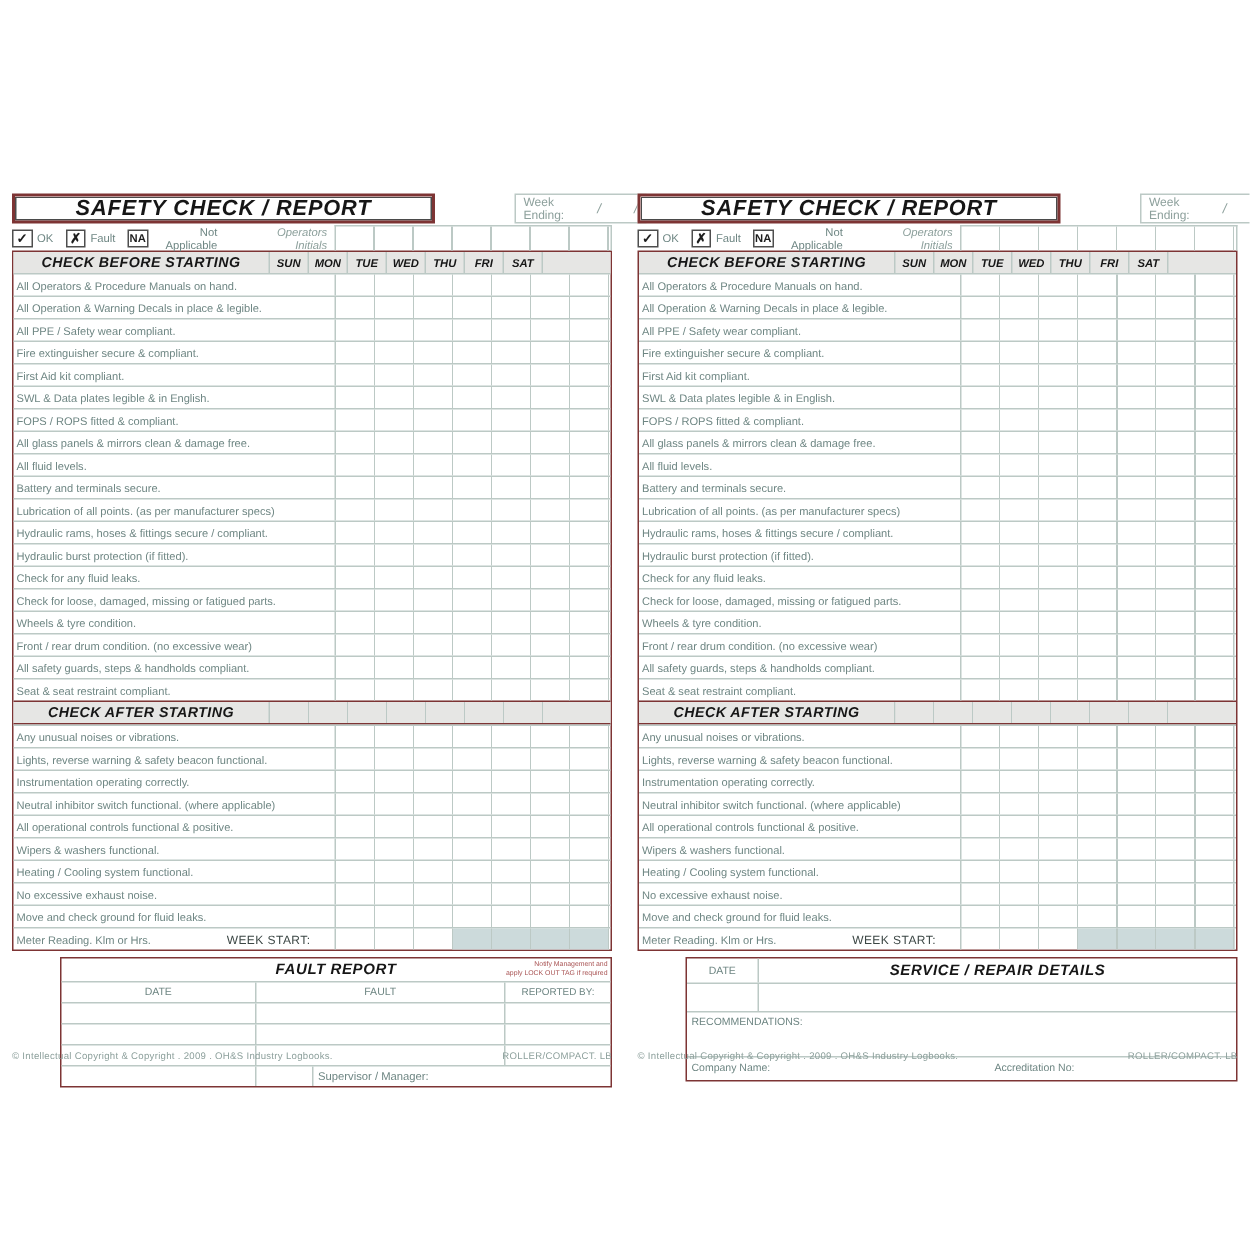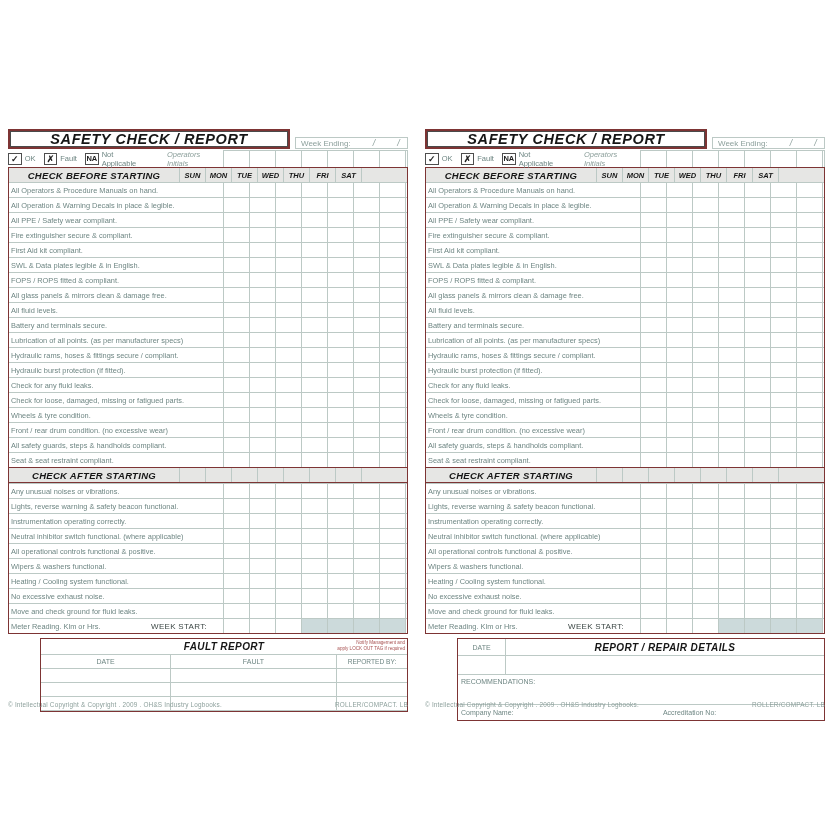--- a/index.html
+++ b/index.html
@@ -18,37 +18,37 @@
     box-sizing:border-box;flex:0 0 282px;
     border:2px solid var(--c-maroon,#7d3434);
     box-shadow:inset 0 0 0 1px #4a4a4a;
     display:flex;align-items:center;justify-content:center;
     font-weight:bold;font-style:italic;font-size:14.5px;color:#161616;
     letter-spacing:.6px;background:#fff;
   }
   .week-box{
     box-sizing:border-box;flex:1;border:1px solid var(--c-grid,#bcc9c5);
     display:flex;align-items:center;padding:0 5px;
-    font-size:8px;color:var(--c-graylabel,#8da09c);
+    font-size:8px;color:var(--c-graylabel,#8da09c);margin-left:48px;
   }
   .week-box .wk-slash{margin-left:22px;font-size:9px;font-style:italic;}
 
   
   .legend-row{display:flex;height:17px;margin-top:1px;align-items:stretch;}
   .legend-desc{
     box-sizing:border-box;width:215px;display:flex;align-items:center;gap:3px;
     font-size:7.5px;color:var(--c-item,#6e8683);
   }
   .sym{
     box-sizing:border-box;display:inline-flex;align-items:center;justify-content:center;
     width:15px;height:12px;border:1px solid #4e4e4e;color:#1d1d1d;
     font-weight:bold;font-size:9px;background:#fff;
   }
   .sym.na{font-size:7.5px;border-width:1.5px;letter-spacing:0;}
-  .leg-label{margin-right:5px;}
+  .leg-label{margin-right:5px;text-align:right;}
   .leg-label.ops{margin-left:14px;color:var(--c-graylabel,#8da09c);font-style:italic;}
   .legend-days{
     box-sizing:border-box;flex:1;border:1px solid var(--c-grid,#bcc9c5);border-bottom:none;
     background:repeating-linear-gradient(to right,transparent 0 25px,var(--c-grid,#bcc9c5) 25px 26px);
   }
 
   
   .check-table{border:1.5px solid var(--c-maroon,#7d3434);background:#fff;}
   .thead{display:flex;height:14px;background:var(--c-headbg,#e6e6e4);}
   .thead.section{border-top:1px solid var(--c-maroon,#7d3434);border-bottom:1px solid var(--c-maroon,#7d3434);}
@@ -310,20 +310,25 @@
     <div class="fr-row">
       <div class="c-date"></div>
         <div class="c-fault"></div>
         <div class="c-rep"></div>
     </div>
     <div class="fr-row">
       <div class="c-date"></div>
         <div class="c-fault"></div>
         <div class="c-rep"></div>
     </div>
+    <div class="fr-sup">
+      <div class="s1"></div>
+      <div class="s2"></div>
+      <div class="s3">Supervisor / Manager:</div>
+    </div>
   </div>
 
   <div class="footer">
     <span>© Intellectual Copyright &amp; Copyright . 2009 . OH&amp;S Industry Logbooks.</span>
     <span>ROLLER/COMPACT. LB</span>
   </div>
 </div>
 
 <div class="page right">
   <div class="title-row">
@@ -486,21 +491,21 @@
         <span>Meter Reading. Klm or Hrs.</span>
         <span class="week-start">WEEK START:</span>
       </div>
       <div class="i-cells shaded"></div>
     </div>
   </div>
 
   <div class="bottom-box service">
     <div class="sr-r1">
       <div class="sr-date">DATE</div>
-      <div class="sr-title">REPORT / REPAIR DETAILS</div>
+      <div class="sr-title">SERVICE / REPAIR DETAILS</div>
     </div>
     <div class="sr-r2">
       <div class="sr-date"></div>
       <div class="sr-rest"></div>
     </div>
     <div class="sr-reco">RECOMMENDATIONS:</div>
     <div class="sr-company">
       <span>Company Name:</span>
       <span class="accr">Accreditation No:</span>
     </div>

